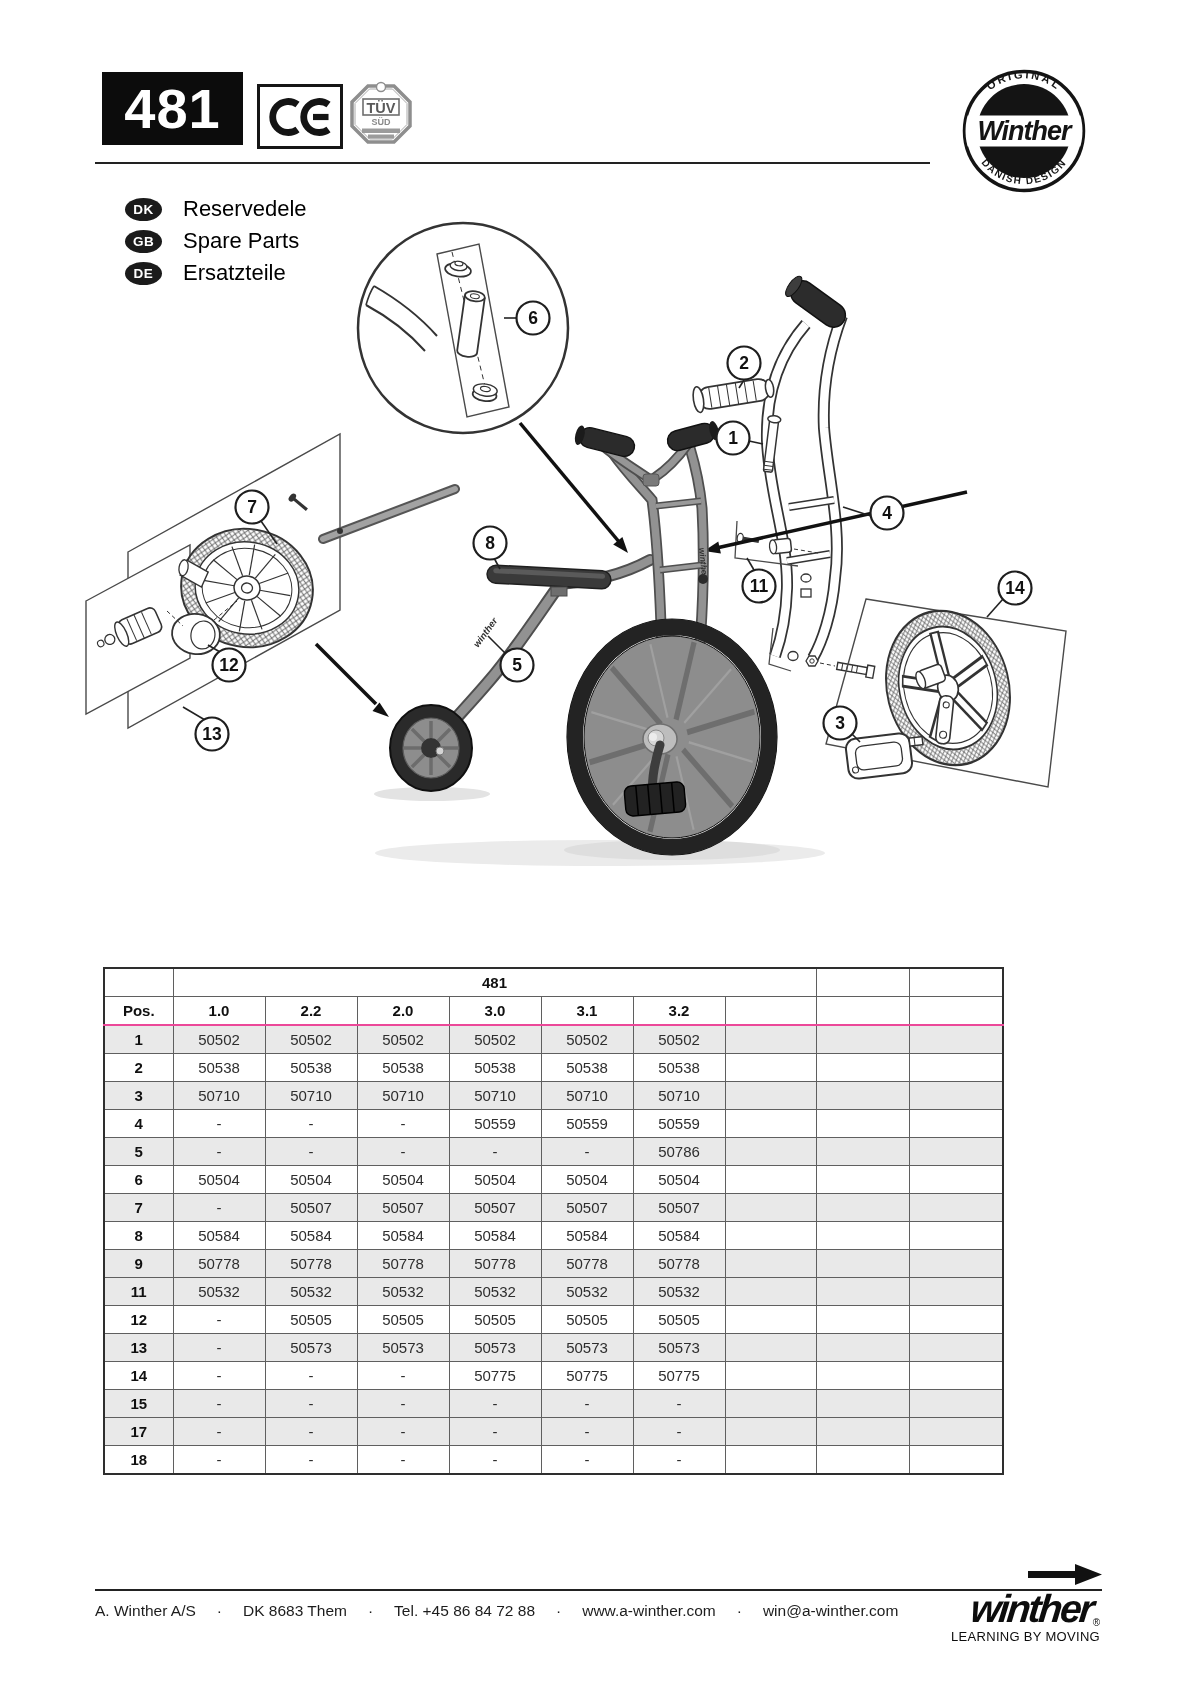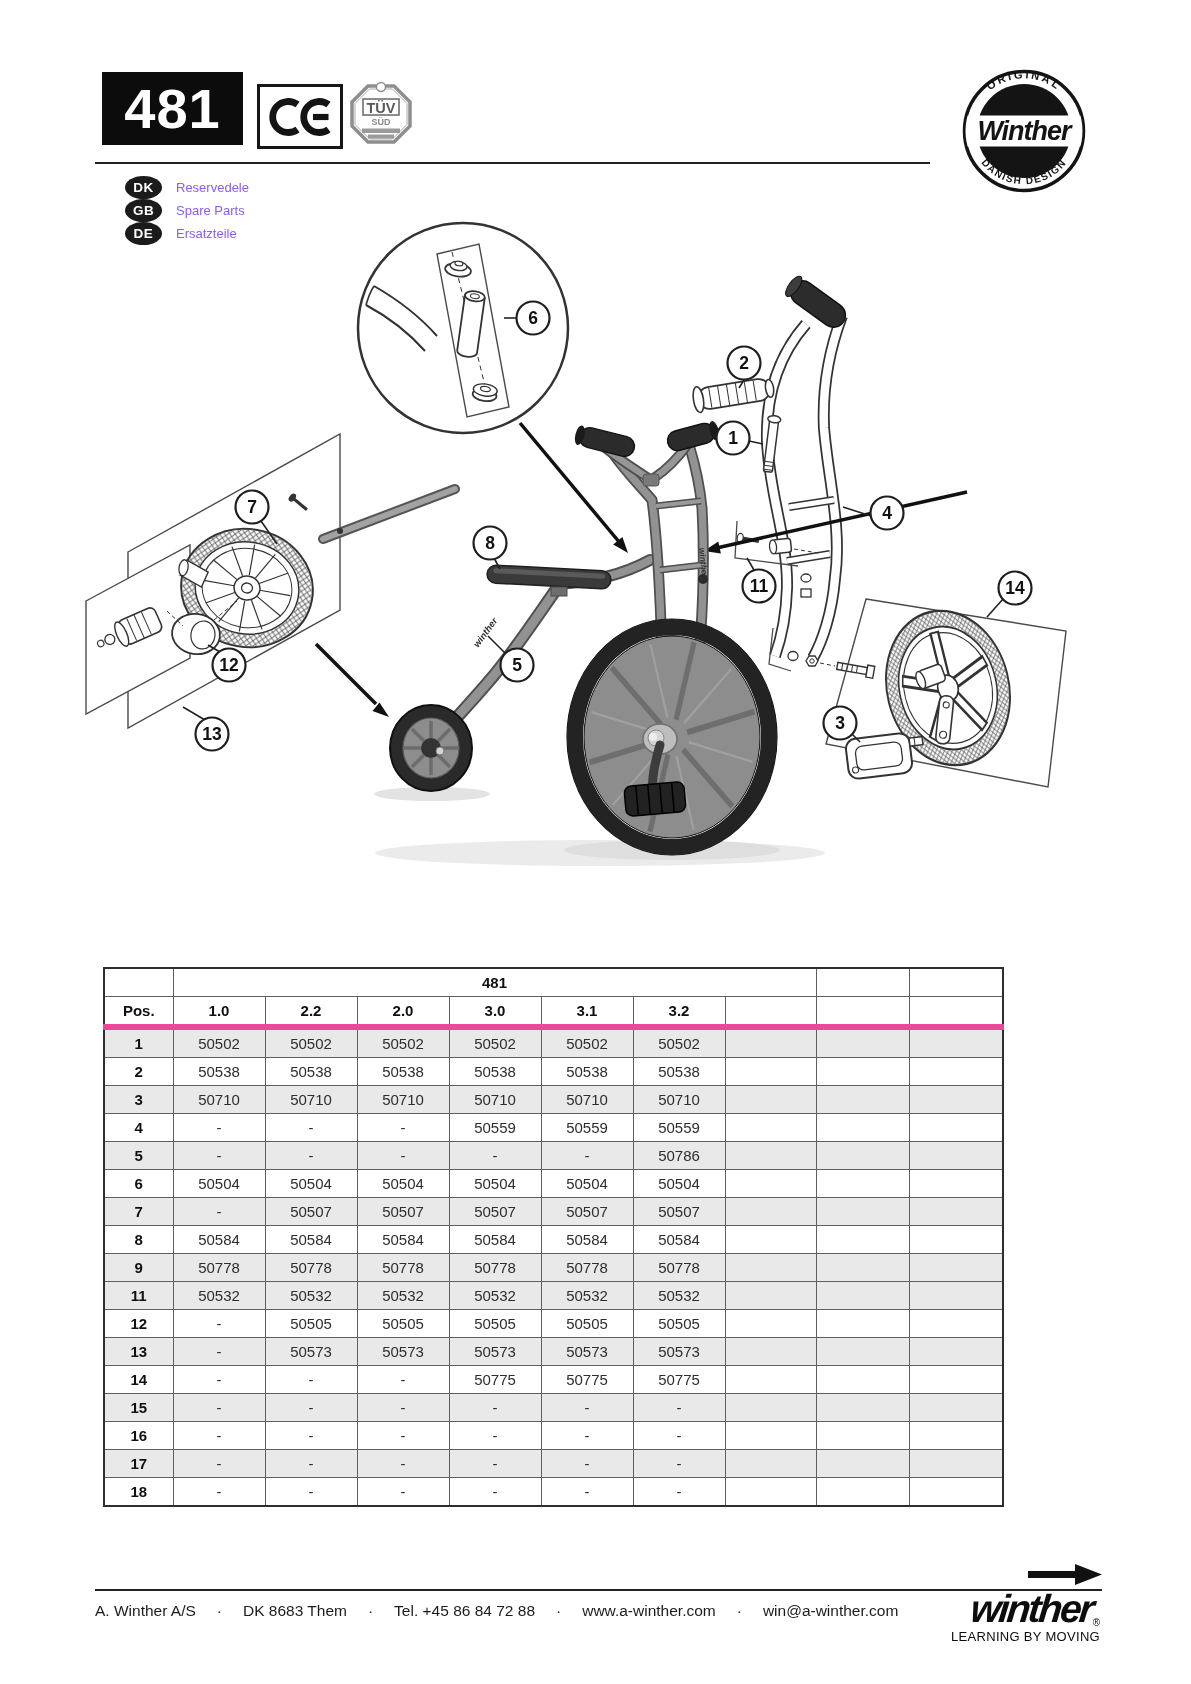--- a/index.html
+++ b/index.html
@@ -14,39 +14,39 @@
     color:#fff; display:flex; align-items:center; justify-content:center;
     font-size:56px; font-weight:bold; letter-spacing:1px; }
   .ce-box { left:257px; top:84px; width:80px; height:59px; border:3px solid #161616;
     display:flex; align-items:center; justify-content:center; background:#fff; }
   .tuv-box { left:346px; top:80px; width:70px; height:68px; }
   .rule-top { left:95px; top:162px; width:835px; height:2px; background:#222; }
   .brand-logo { left:961px; top:68px; width:126px; height:126px; }
   .sr { position:absolute; width:1px; height:1px; overflow:hidden; clip-path:inset(50%); white-space:nowrap; }
 
   
-  .langs { left:125px; top:176px; display:flex; flex-direction:column; }
+  .langs { left:125px; top:196px; display:flex; flex-direction:column; gap:6px; }
   .lang-row { display:flex; align-items:center; }
   .lang-oval { width:37px; height:23px; background:#1b1b1b; border-radius:50%;
     color:#fff; font-weight:bold; font-size:13.5px; display:flex; align-items:center;
     justify-content:center; letter-spacing:0.5px; }
-  .lang-label { margin-left:14px; font-size:13px; color:#8b5cf6; }
+  .lang-label { margin-left:21px; font-size:22px; color:#000000; }
 
   
   svg.diagram { left:0; top:175px; width:1191px; height:792px; }
 
   
   table.parts-table { left:103px; top:967px; width:899px; border-collapse:collapse;
     table-layout:fixed; border:2px solid #2e2e2e; position:absolute; }
   .parts-table th, .parts-table td { border:1px solid #5f5f5f; height:27px;
     text-align:center; vertical-align:middle; padding:0; font-size:15px; overflow:hidden; }
   .parts-table th { font-weight:bold; color:#101010; }
   .parts-table td { color:#2e2e2e; }
   .parts-table tr.shade { background:#e9e9e9; }
-  .parts-table tr.pos-row th { border-bottom:6px solid #ec4899; }
+  .parts-table tr.pos-row th { border-bottom:2px solid #ec4899; }
 
   
   .rule-bottom { left:95px; top:1589px; width:1007px; height:2px; background:#222; }
   .footer-arrow { left:1028px; top:1562px; }
   .footer-line { left:95px; top:1602px; display:flex; align-items:baseline;
     font-size:15.5px; color:#1c1c1c; white-space:nowrap; }
   .footer-line .sep { margin:0 21px; }
   .footer-logo { left:905px; top:1589px; width:195px; text-align:right; line-height:1; }
   .wlogo-text { font-style:italic; font-weight:bold; font-size:39px; letter-spacing:-2.5px;
     transform:skewX(-6deg); display:inline-block; color:#0d0d0d; }
@@ -674,32 +674,20 @@
         <td>-</td>
         <td>-</td>
         <td>-</td>
         <td>-</td>
         <td>-</td>
         <td>-</td>
         <td></td>
         <td></td>
         <td></td>
       </tr>
-      <tr>
-        <th>16</th>
-        <td>-</td>
-        <td>-</td>
-        <td>-</td>
-        <td>-</td>
-        <td>-</td>
-        <td>-</td>
-        <td></td>
-        <td></td>
-        <td></td>
-      </tr>
       <tr class="shade">
         <th>17</th>
         <td>-</td>
         <td>-</td>
         <td>-</td>
         <td>-</td>
         <td>-</td>
         <td>-</td>
         <td></td>
         <td></td>

